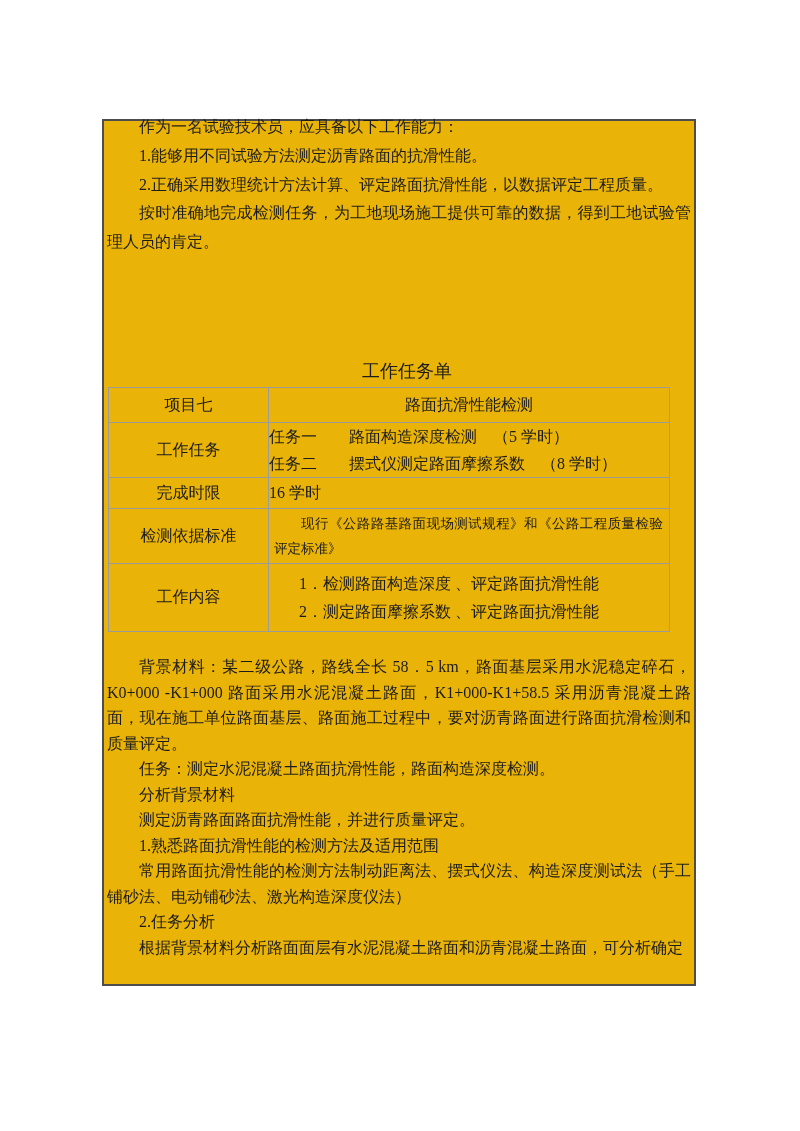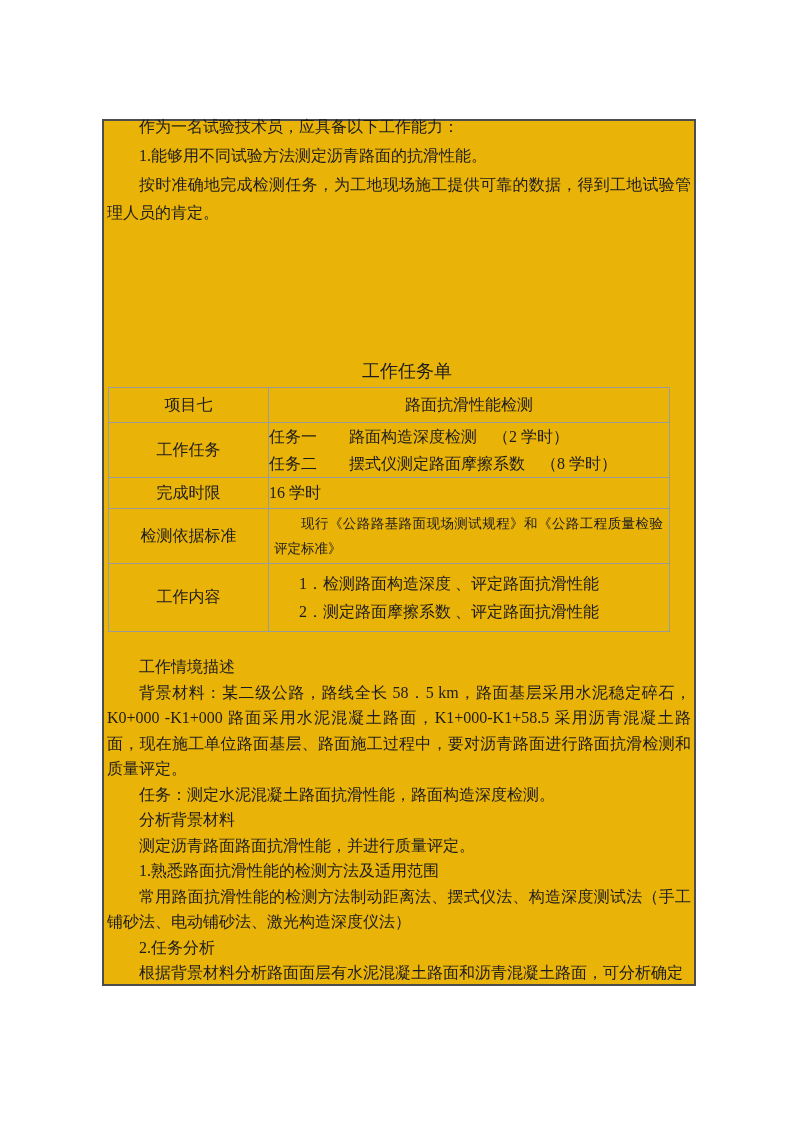--- a/index.html
+++ b/index.html
@@ -71,35 +71,36 @@
   }
 </style>
 </head>
 <body>
 
 <div class="frame">
 
   <div class="intro">
     <p class="para">作为一名试验技术员，应具备以下工作能力：</p>
     <p class="para">1.能够用不同试验方法测定沥青路面的抗滑性能。</p>
+    <p class="para">2.正确采用数理统计方法计算、评定路面抗滑性能，以数据评定工程质量。</p>
     <p class="para">按时准确地完成检测任务，为工地现场施工提供可靠的数据，得到工地试验管理人员的肯定。</p>
   </div>
 
   <div class="sheet-title">工作任务单</div>
 
   <table class="task">
     <tbody>
         <tr class="r0">
       <td class="c1">项目七</td>
       <td class="c2">路面抗滑性能检测</td>
     </tr>
     <tr class="r1">
       <td class="c1">工作任务</td>
       <td class="c2">
-        <div class="cell-line">任务一　　路面构造深度检测　（2 学时）</div>
+        <div class="cell-line">任务一　　路面构造深度检测　（5 学时）</div>
         <div class="cell-line">任务二　　摆式仪测定路面摩擦系数　（8 学时）</div>
       </td>
     </tr>
     <tr class="r2">
       <td class="c1">完成时限</td>
       <td class="c2">16 学时</td>
     </tr>
     <tr class="r3">
       <td class="c1">检测依据标准</td>
       <td class="c2">
@@ -110,21 +111,20 @@
       <td class="c1">工作内容</td>
       <td class="c2">
         <div class="cell-line">1．检测路面构造深度 、评定路面抗滑性能</div>
         <div class="cell-line">2．测定路面摩擦系数 、评定路面抗滑性能</div>
       </td>
     </tr>
   </tbody>
     </table>
 
   <div class="scenario">
-    <p class="para">工作情境描述</p>
     <p class="para">背景材料：某二级公路，路线全长 58．5 km，路面基层采用水泥稳定碎石，K0+000 -K1+000 路面采用水泥混凝土路面，K1+000-K1+58.5 采用沥青混凝土路面，现在施工单位路面基层、路面施工过程中，要对沥青路面进行路面抗滑检测和质量评定。</p>
     <p class="para">任务：测定水泥混凝土路面抗滑性能，路面构造深度检测。</p>
     <p class="para">分析背景材料</p>
     <p class="para">测定沥青路面路面抗滑性能，并进行质量评定。</p>
     <p class="para">1.熟悉路面抗滑性能的检测方法及适用范围</p>
     <p class="para">常用路面抗滑性能的检测方法制动距离法、摆式仪法、构造深度测试法（手工铺砂法、电动铺砂法、激光构造深度仪法）</p>
     <p class="para">2.任务分析</p>
     <p class="para">根据背景材料分析路面面层有水泥混凝土路面和沥青混凝土路面，可分析确定</p>
   </div>
 

